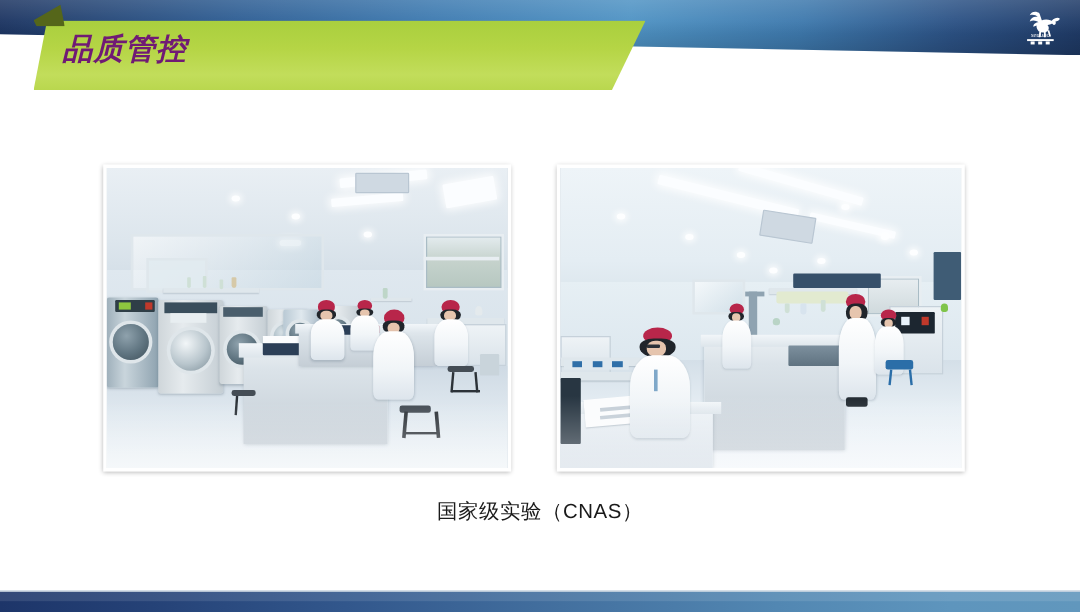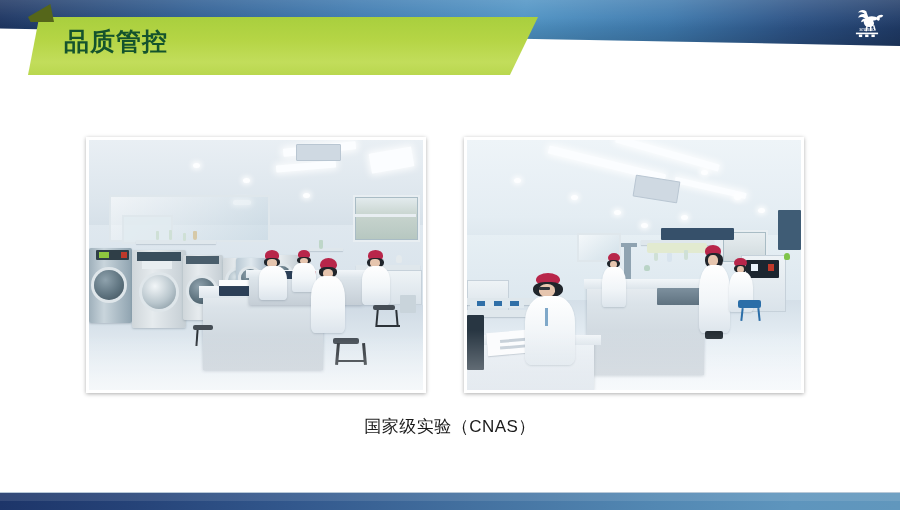--- a/index.html
+++ b/index.html
@@ -108,28 +108,29 @@
     left: 28px;
     top: 4px;
     width: 26px;
     height: 18px;
     background: #55661a;
     clip-path: polygon(0% 72%, 86% 0%, 100% 100%, 10% 100%);
   }
 
   .banner-title {
     position: absolute;
-    left: 64px;
+    left: 52px;
     top: 29px;
     font-size: 25px;
     font-weight: bold;
-    color: #14532d;
+    color: #701a75;
     letter-spacing: 1px;
     line-height: 1;
     white-space: nowrap;
+    font-style: italic;
   }
 
   
   #main-region {
     position: absolute;
     left: 0; top: 95px;
     width: 716px;
     height: 360px;
   }
 

